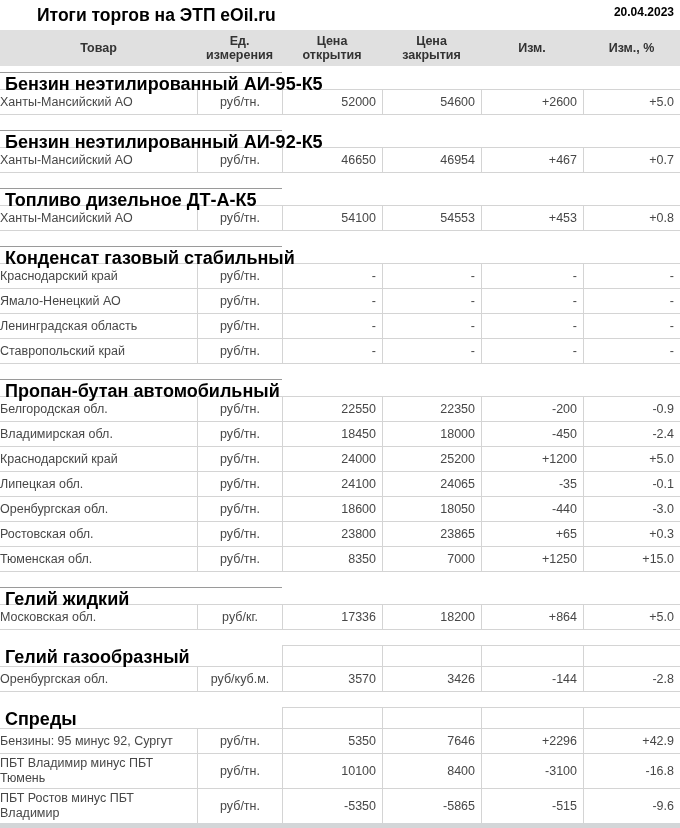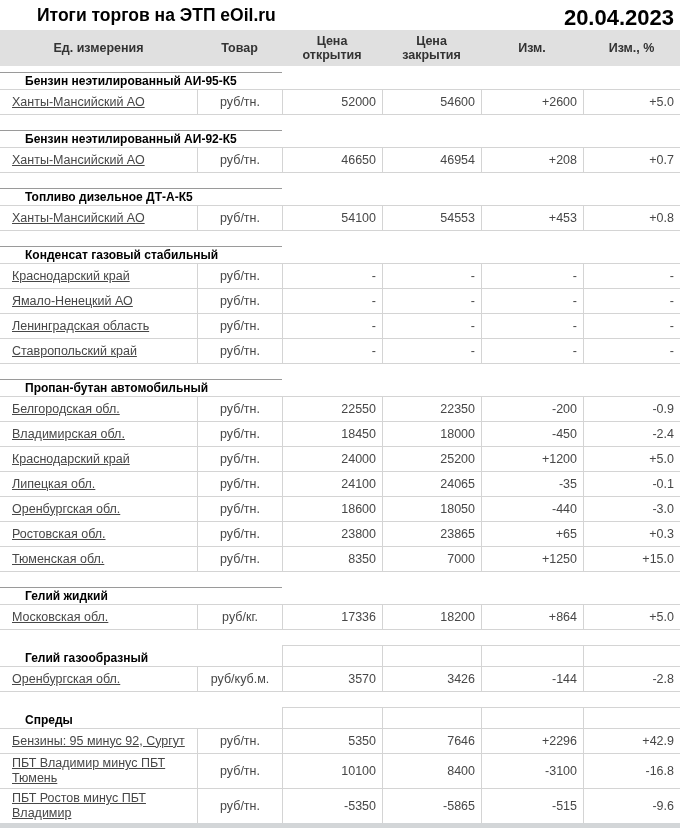--- a/index.html
+++ b/index.html
@@ -7,21 +7,21 @@
     width:680px;height:828px;position:relative;overflow:hidden;
     background:#ffffff;
     font-family:"Liberation Sans","DejaVu Sans",sans-serif;
     -webkit-font-smoothing:antialiased;
   }
   .titlebar{
     display:flex;justify-content:space-between;align-items:flex-start;
     padding:5px 6px 0 5px;height:25px;
   }
   .title{font-size:17.5px;font-weight:bold;color:#000;margin-left:32px;}
-  .date{font-size:22px;font-weight:bold;color:#000;}
+  .date{font-size:12px;font-weight:bold;color:#000;}
   .colheader{
     display:grid;grid-template-columns:197px 85px 100px 99px 102px 97px;
     background:#e0e0e0;height:36px;align-items:center;
   }
   .colheader .hc{
     text-align:center;font-size:12.5px;font-weight:bold;color:#333;
     line-height:14px;padding:0 6px;
   }
   .tablebody{margin-top:6px;}
   .section{margin-top:15px;}
@@ -31,60 +31,60 @@
     grid-template-columns:197px 85px 100px 99px 102px 97px;
     height:17px;align-items:flex-end;
   }
   .sec-row.bordered{height:21px;}
   .topline{
     position:absolute;top:0;left:0;width:282px;height:0;
     border-top:1px solid #9a9a9a;
   }
   .sec-title{
     grid-column:1/3;white-space:nowrap;overflow:visible;
-    font-size:12px;font-weight:bold;color:#000;
-    padding:2px 0 1px 5px;align-self:end;margin-left:20px;
+    font-size:18px;font-weight:bold;color:#000;
+    padding:2px 0 1px 5px;align-self:end;
   }
   .sec-row.bordered .sec-cell{
     border-left:1px solid #d4d4d4;border-top:1px solid #d4d4d4;
     height:100%;box-sizing:border-box;
   }
   .rows{border-top:1px solid #d4d4d4;}
   .row{
     display:grid;grid-template-columns:197px 85px 100px 99px 102px 97px;
     min-height:25px;border-bottom:1px solid #d4d4d4;box-sizing:border-box;
   }
   .row > div{
     display:flex;align-items:center;box-sizing:border-box;
     font-size:12.5px;color:#474747;line-height:15px;
   }
   .row > div + div{border-left:1px solid #d4d4d4;}
-  .c-product{padding:2px 4px 2px 12px;text-decoration:underline;}
+  .c-product{padding:2px 4px 2px 0;}
   .c-unit{justify-content:center;padding:0 2px;text-align:right;}
   .c-num{justify-content:flex-end;padding-right:6px;color:#595959;}
   .c-chg{justify-content:flex-end;padding-right:6px;}
   .up{color:#008000;}
   .down{color:#c00000;}
   .none{color:#4a4a4a;}
   .bottombar{
     position:absolute;left:0;bottom:0;width:680px;height:5px;
     background:#d3d6d8;
   }
 </style>
 </head>
 <body>
 
 <div class="titlebar">
   <div class="title">Итоги торгов на ЭТП eOil.ru</div>
   <div class="date">20.04.2023</div>
 </div>
 
 <div class="colheader">
+  <div class="hc">Товар</div>
   <div class="hc">Ед. измерения</div>
-  <div class="hc">Товар</div>
   <div class="hc">Цена открытия</div>
   <div class="hc">Цена закрытия</div>
   <div class="hc">Изм.</div>
   <div class="hc">Изм., %</div>
 </div>
 
 <div class="tablebody" id="tablebody">
     <div class="section first">
       <div class="sec-row">
         <div class="topline"></div>
@@ -105,21 +105,21 @@
       <div class="sec-row">
         <div class="topline"></div>
         <div class="sec-title">Бензин неэтилированный АИ-92-К5</div>
       </div>
       <div class="rows">
         <div class="row">
           <div class="c-product">Ханты-Мансийский АО</div>
           <div class="c-unit">руб/тн.</div>
           <div class="c-num">46650</div>
           <div class="c-num">46954</div>
-          <div class="c-chg up">+208</div>
+          <div class="c-chg up">+467</div>
           <div class="c-chg up">+0.7</div>
         </div>
       </div>
     </div>
     <div class="section">
       <div class="sec-row">
         <div class="topline"></div>
         <div class="sec-title">Топливо дизельное ДТ-А-К5</div>
       </div>
       <div class="rows">

